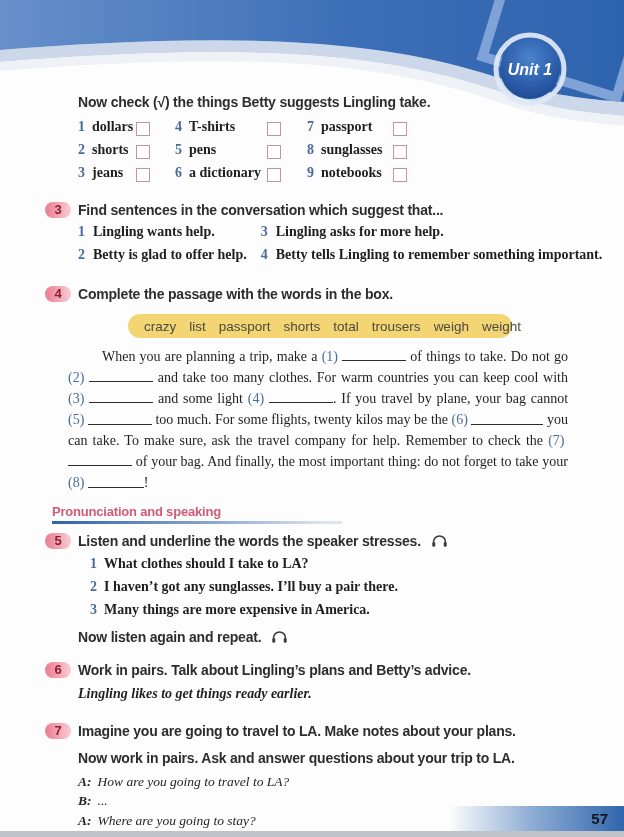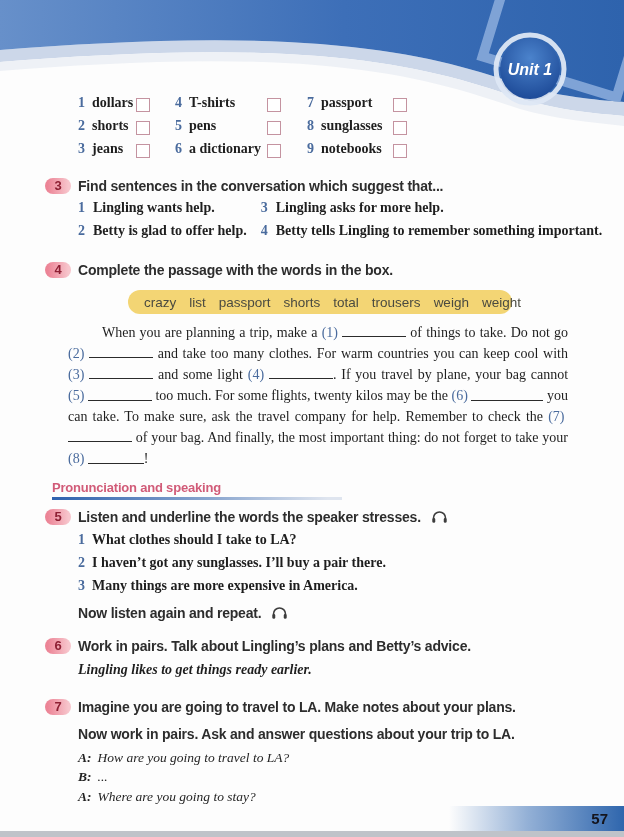--- a/index.html
+++ b/index.html
@@ -42,21 +42,21 @@
   .blank{display:inline-block;height:0.95em;border-bottom:1.1px solid #2b2b2b;}
 
   
   .pron-wrap{margin:10px 0 0 52px;width:290px;}
   .pron-title{font-weight:bold;font-size:13px;letter-spacing:-0.2px;color:#d15b78;}
   .pron-rule{margin-top:2px;height:3px;
              background:linear-gradient(90deg,#2f62ae,#8aa6cf 55%,#dfe5ef 95%);}
 
   
   .s5-list{margin:7px 0 0 78px;}
-  .s5-item{height:22.8px;}
+  .s5-item{height:22.8px;margin-left:12px;}
   .s5-item .txt{margin-left:7px;}
   .repeat-line{display:flex;align-items:center;margin:4px 0 0 78px;}
 
   .example-line{margin:8px 0 0 78px;font-style:italic;}
   .sub-head{margin:11px 0 0 78px;}
 
   
   .dialogue{margin:8px 0 0 78px;}
   .dlg-line{height:19.6px;font-family:"Liberation Serif",serif;font-size:13.5px;
             font-style:italic;color:#242424;}
@@ -101,20 +101,21 @@
 
     <g>
       <circle cx="530" cy="69" r="34" fill="none" stroke="#dde7f4" stroke-width="5" opacity="0.95"></circle>
       <circle cx="530" cy="69" r="30" fill="url(#circleGrad)"></circle>
       <text x="530" y="75" text-anchor="middle" fill="#ffffff" font-family="Liberation Sans, sans-serif" font-size="16" font-weight="bold" font-style="italic">Unit 1</text>
     </g>
   </svg>
 
   <div class="content">
 
+    <div class="h-sans lead-head">Now check (√) the things Betty suggests Lingling take.</div>
     <div class="check-grid serif">
         <div class="check-cell"><span class="num-blue">1</span><span class="lbl">dollars</span><span class="checkbox" style="left: 58px;"></span></div>
         <div class="check-cell"><span class="num-blue">4</span><span class="lbl">T-shirts</span><span class="checkbox" style="left: 92px;"></span></div>
         <div class="check-cell"><span class="num-blue">7</span><span class="lbl">passport</span><span class="checkbox" style="left: 86px;"></span></div>
         <div class="check-cell"><span class="num-blue">2</span><span class="lbl">shorts</span><span class="checkbox" style="left: 58px;"></span></div>
         <div class="check-cell"><span class="num-blue">5</span><span class="lbl">pens</span><span class="checkbox" style="left: 92px;"></span></div>
         <div class="check-cell"><span class="num-blue">8</span><span class="lbl">sunglasses</span><span class="checkbox" style="left: 86px;"></span></div>
         <div class="check-cell"><span class="num-blue">3</span><span class="lbl">jeans</span><span class="checkbox" style="left: 58px;"></span></div>
         <div class="check-cell"><span class="num-blue">6</span><span class="lbl">a dictionary</span><span class="checkbox" style="left: 92px;"></span></div>
         <div class="check-cell"><span class="num-blue">9</span><span class="lbl">notebooks</span><span class="checkbox" style="left: 86px;"></span></div>

